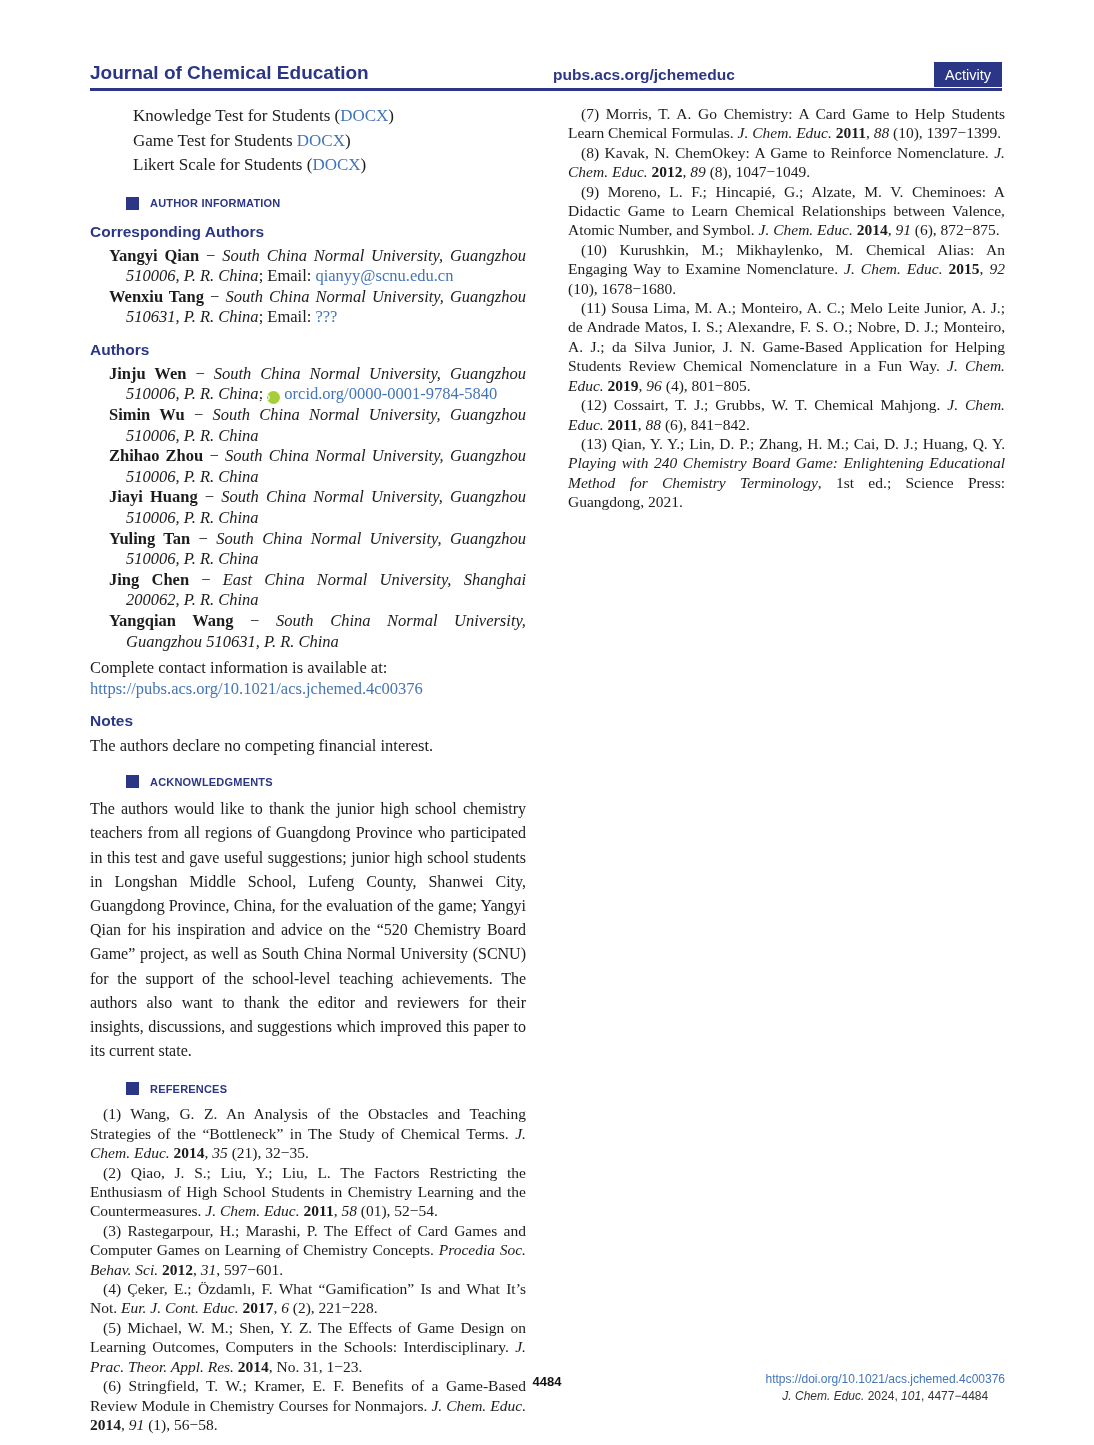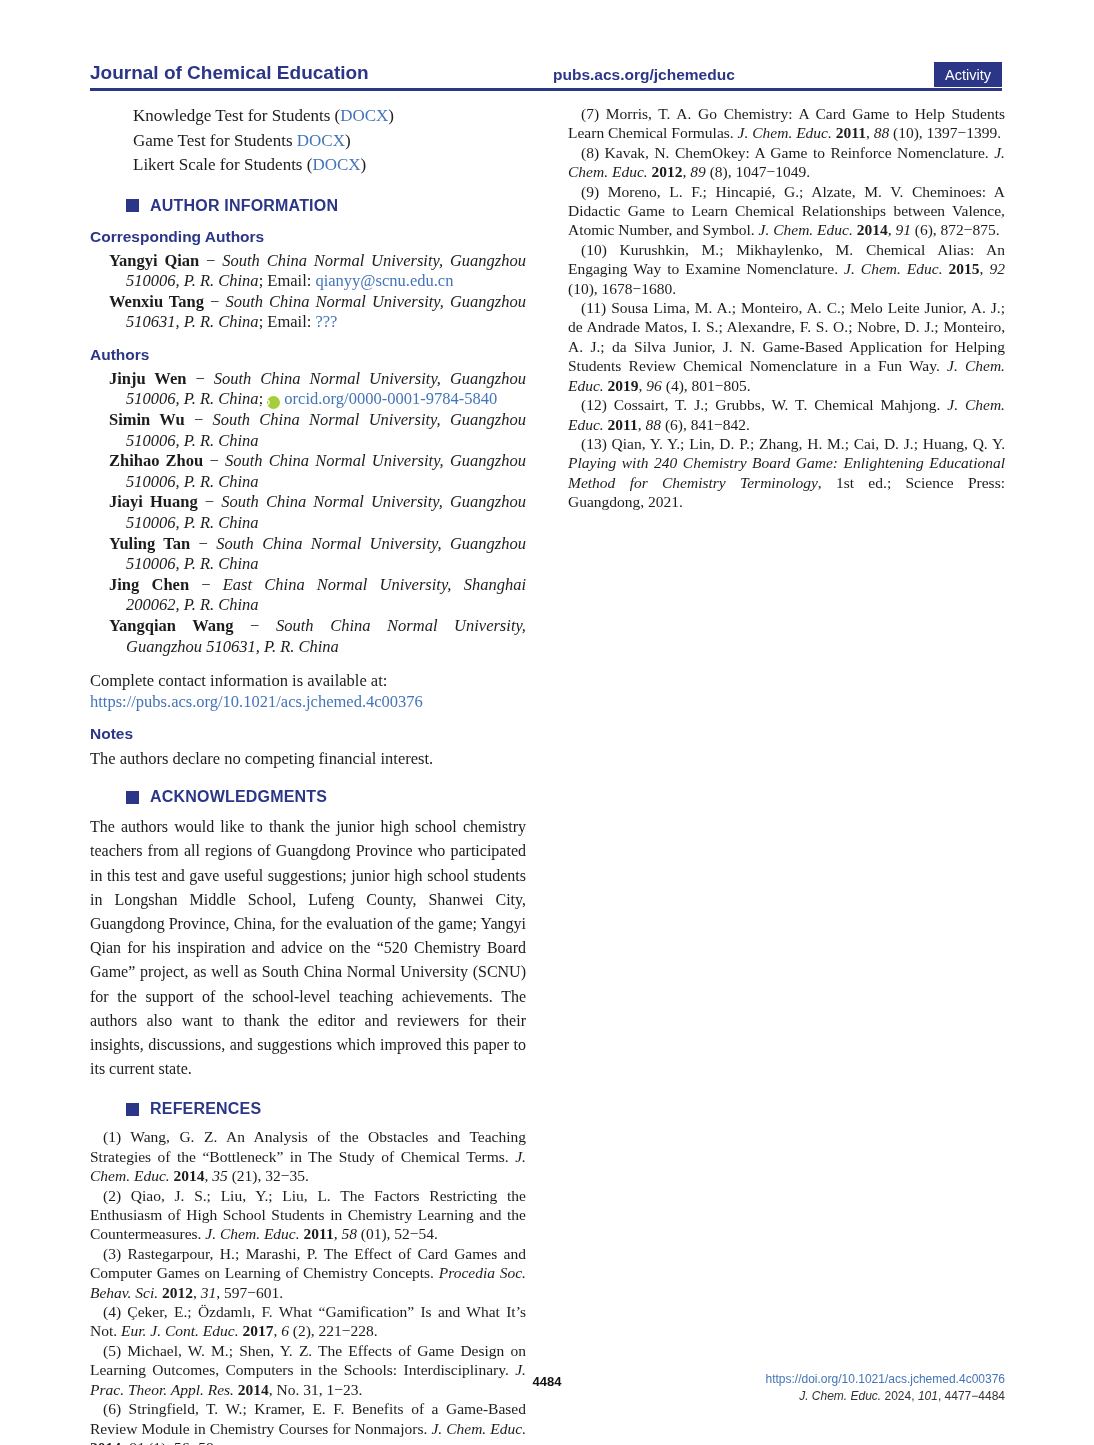--- a/index.html
+++ b/index.html
@@ -22,40 +22,40 @@
     color:#fff;font-family:"Liberation Sans",sans-serif;font-size:14.5px;
     display:flex;align-items:center;justify-content:center;padding:0 6px;box-sizing:border-box;}
   .rule{position:absolute;left:90px;top:88px;width:912px;height:2.5px;background:var(--navy);}
   
   .col{position:absolute;top:104px;}
   .col-left{left:90px;width:436px;}
   .col-right{left:568px;width:437px;}
   
   .si-line{font-size:17px;line-height:24.5px;padding-left:43px;}
   .sec-head{display:flex;align-items:center;gap:11px;font-family:"Liberation Sans",sans-serif;
-    font-weight:bold;font-size:16px;color:var(--navy);margin-top:19px;margin-bottom:9px;letter-spacing:.2px;padding-left:36px;}
+    font-weight:bold;font-size:11px;color:var(--navy);margin-top:19px;margin-bottom:9px;letter-spacing:.2px;padding-left:36px;}
   .sq{width:13px;height:13px;background:var(--navy);flex:0 0 auto;}
   .subhead{font-family:"Liberation Sans",sans-serif;font-weight:bold;font-size:15.5px;
     color:var(--navy);margin-top:13px;margin-bottom:5px;}
   .author-entry{font-size:16.5px;line-height:20.6px;text-align:justify;padding-left:36px;text-indent:-17px;}
-  .body-line{font-size:16.5px;line-height:21px;margin:13px 0 0 0;}
+  .body-line{font-size:16.5px;line-height:21px;margin:5px 0 0 0;}
   .link-line{font-size:16.5px;line-height:21px;color:var(--link);}
   .body-just{font-size:16px;line-height:24.2px;text-align:justify;margin:3px 0 8px 0;}
   .ref-list{margin-top:2px;}
   .ref-entry{font-size:15.5px;line-height:19.4px;text-align:justify;text-indent:13px;}
   .seg-b{font-weight:bold}
   .seg-i{font-style:italic}
   .seg-l{color:var(--link)}
   .orcid-icon{display:inline-block;width:13px;height:13px;border-radius:50%;background:var(--orcid);
     color:#fff;font-family:Liberation Mono, monospace;font-size:8px;font-weight:bold;text-align:center;
     line-height:13px;margin-right:4px;vertical-align:-1px;}
   
   .footer-page{position:absolute;left:0;top:1374px;width:1094px;text-align:center;
     font-family:"Liberation Sans",sans-serif;font-weight:bold;font-size:13px;color:#111;}
-  .footer-right{position:absolute;right:89px;top:1371px;text-align:right;
+  .footer-right{position:absolute;right:89px;top:1371px;text-align:center;
     font-family:"Liberation Sans",sans-serif;font-size:12px;line-height:16.5px;color:#333;}
   .footer-doi{color:var(--link);}
 </style>
 </head>
 <body>
 
 <div class="page">
 
   <div class="journal-title">Journal of Chemical Education</div>
   <div class="site-url">pubs.acs.org/jchemeduc</div>

